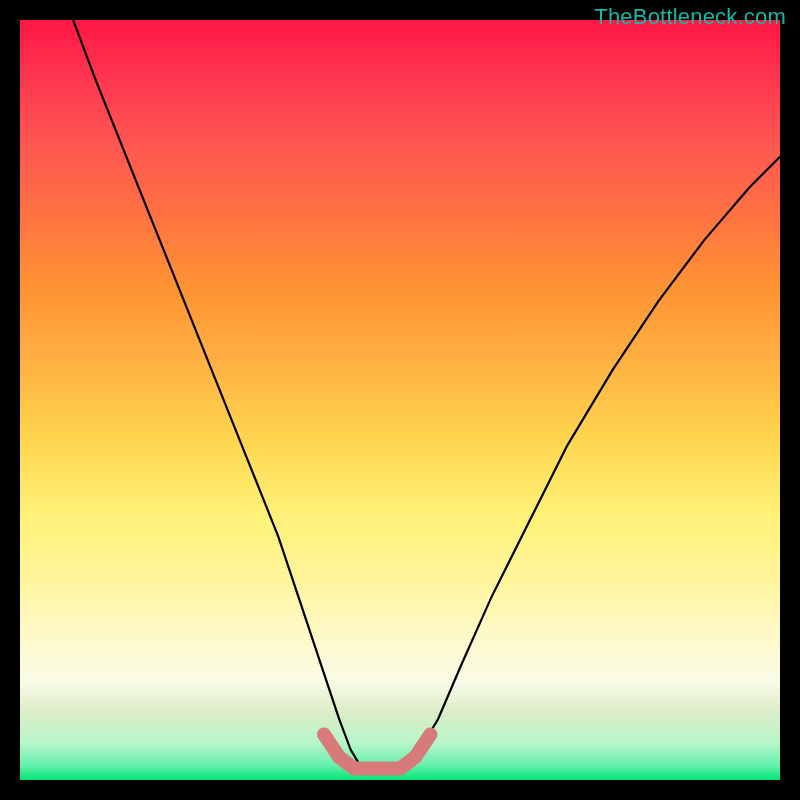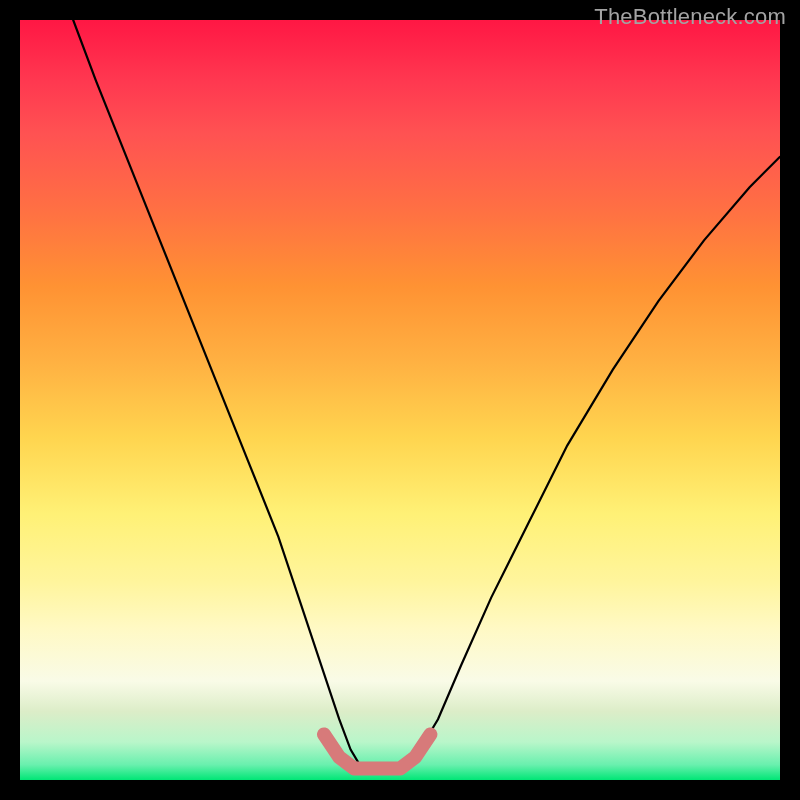--- a/index.html
+++ b/index.html
@@ -41,21 +41,21 @@
     top: 0;
     width: 100%;
     height: 100%;
   }
   .watermark {
     position: absolute;
     top: 4px;
     right: 14px;
     font-family: Arial, sans-serif;
     font-size: 22px;
-    color: #a3a3a3;
+    color: #14b8a6;
     letter-spacing: 0.2px;
     user-select: none;
   }
 </style>
 </head>
 <body>
 
 <div class="chart-container">
   <div class="plot-area">
     <svg class="curve-svg" viewBox="0 0 760 760" preserveAspectRatio="none">

